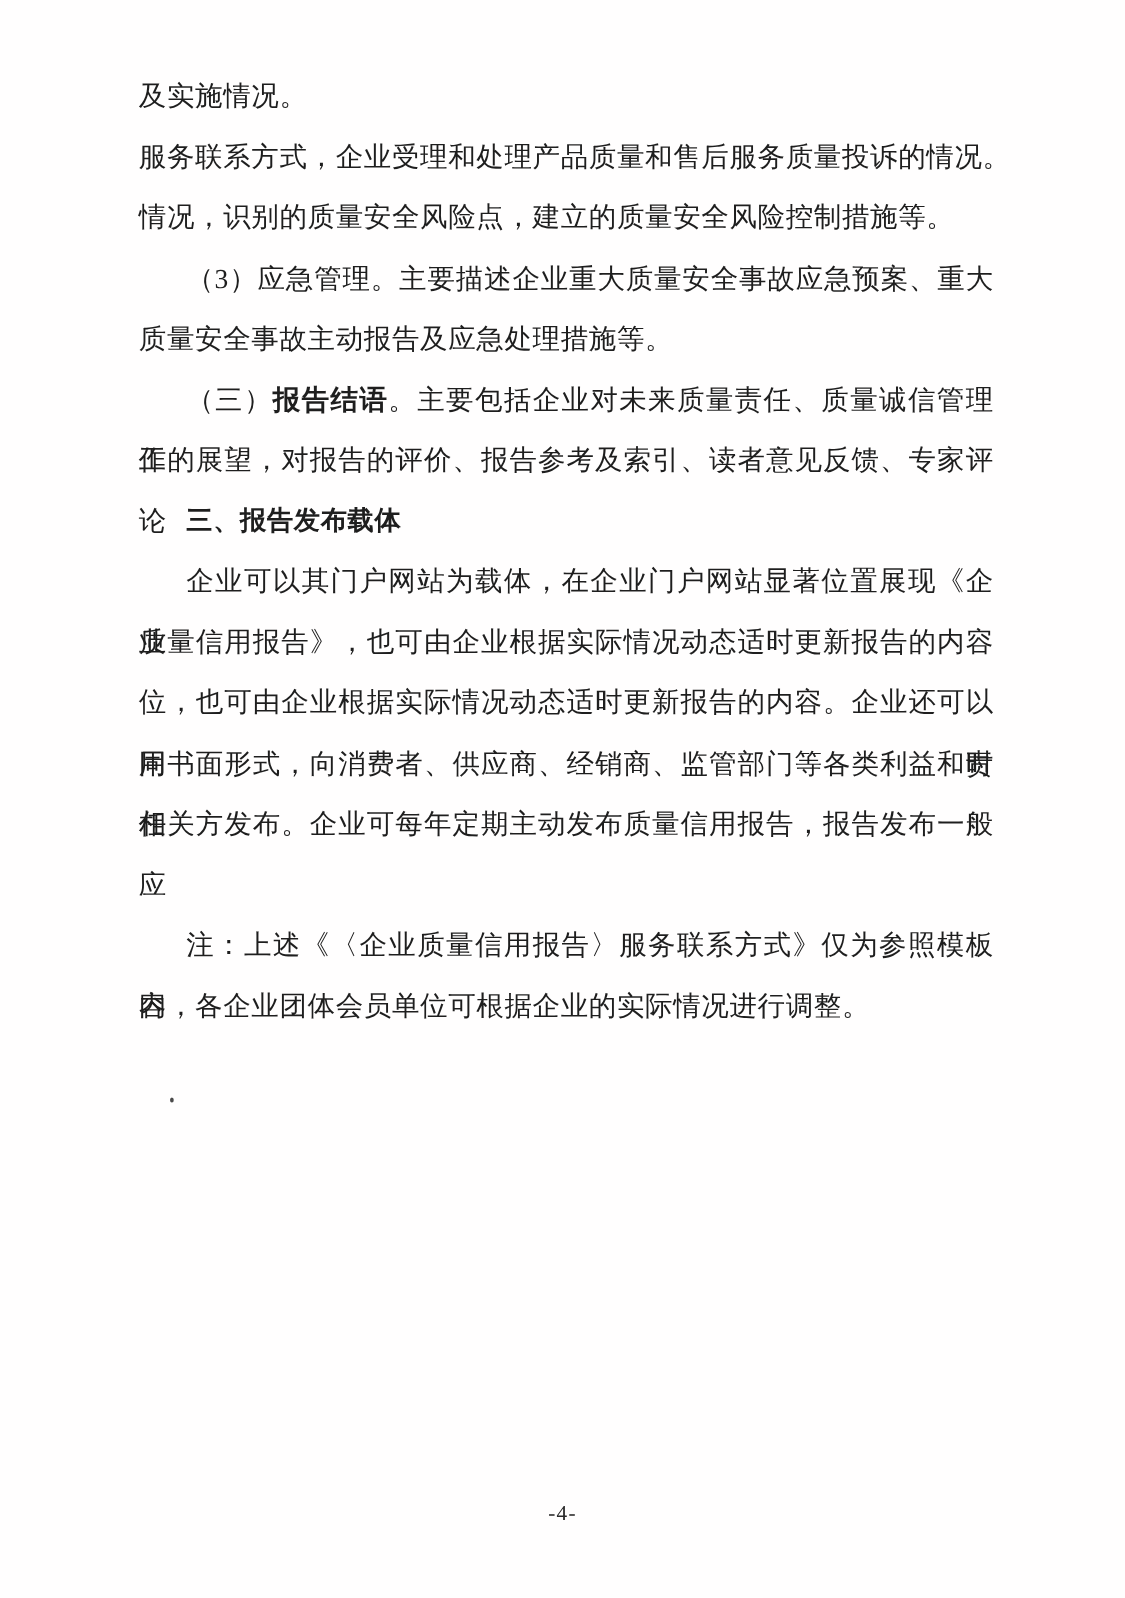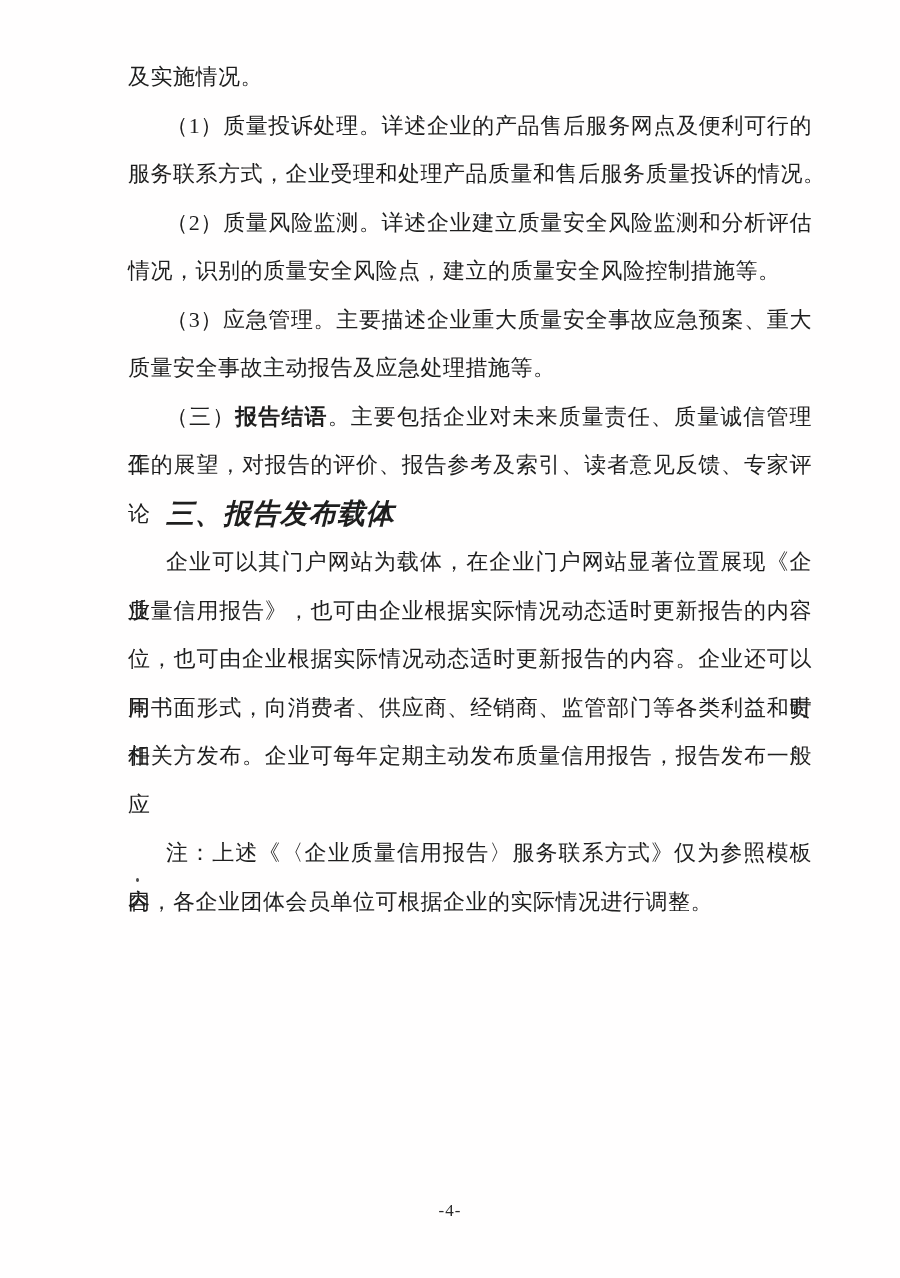--- a/index.html
+++ b/index.html
@@ -11,21 +11,21 @@
     position: relative;
     width: 900px;
     height: 1278px;
     background: #fffefe;
     overflow: hidden;
     font-family: "Liberation Serif", serif;
     color: #1e1e1e;
   }
   .body-text {
     position: absolute;
-    left: 128px;
+    left: 111px;
     top: 53px;
     width: 684px;
   }
   .line {
     font-size: 22px;
     line-height: 48.5px;
     height: 48.5px;
     letter-spacing: 0.5px;
     white-space: nowrap;
   }
@@ -38,22 +38,21 @@
   .indent {
     text-indent: 38px;
   }
   .bold-seg {
     font-family: Liberation Serif, serif;
     font-weight: 700;
   }
   .heading {
     font-family: "Liberation Sans", sans-serif;
     font-weight: 700;
-    font-size: 28px;
-    font-style: italic;
+    font-size: 21px;
   }
   .note-block {
     margin-top: 48.5px; 
   }
   .footer {
     position: absolute;
     top: 1201px;
     left: 0;
     width: 900px;
     text-align: center;
@@ -74,24 +73,22 @@
 </style>
 </head>
 <body>
 
 <div class="page">
 
   <div class="body-text">
 
     <div class="line">及实施情况。</div>
 
-    <div class="line j indent">（1）质量投诉处理。详述企业的产品售后服务网点及便利可行的</div>
     <div class="line">服务联系方式，企业受理和处理产品质量和售后服务质量投诉的情况。</div>
 
-    <div class="line j indent">（2）质量风险监测。详述企业建立质量安全风险监测和分析评估</div>
     <div class="line">情况，识别的质量安全风险点，建立的质量安全风险控制措施等。</div>
 
     <div class="line j indent">（3）应急管理。主要描述企业重大质量安全事故应急预案、重大</div>
     <div class="line">质量安全事故主动报告及应急处理措施等。</div>
 
     <div class="line j indent">
       <span>（三）</span><span class="bold-seg">报告结语</span><span>。主要包括企业对未来质量责任、质量诚信管理工</span>
     </div>
     <div class="line j">作的展望，对报告的评价、报告参考及索引、读者意见反馈、专家评论</div>
 

